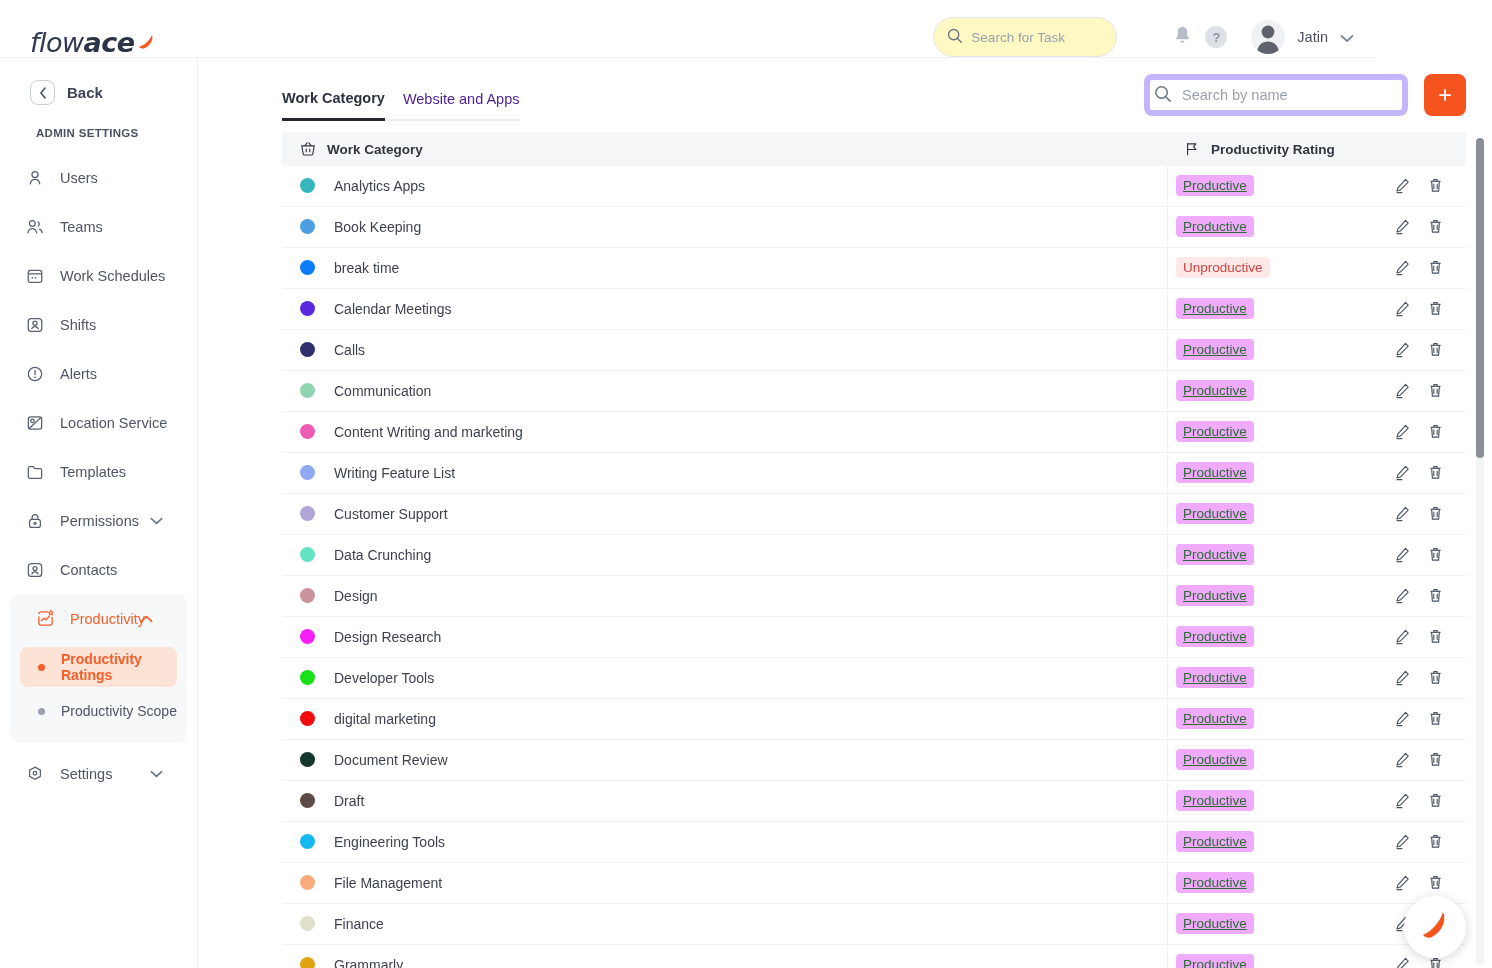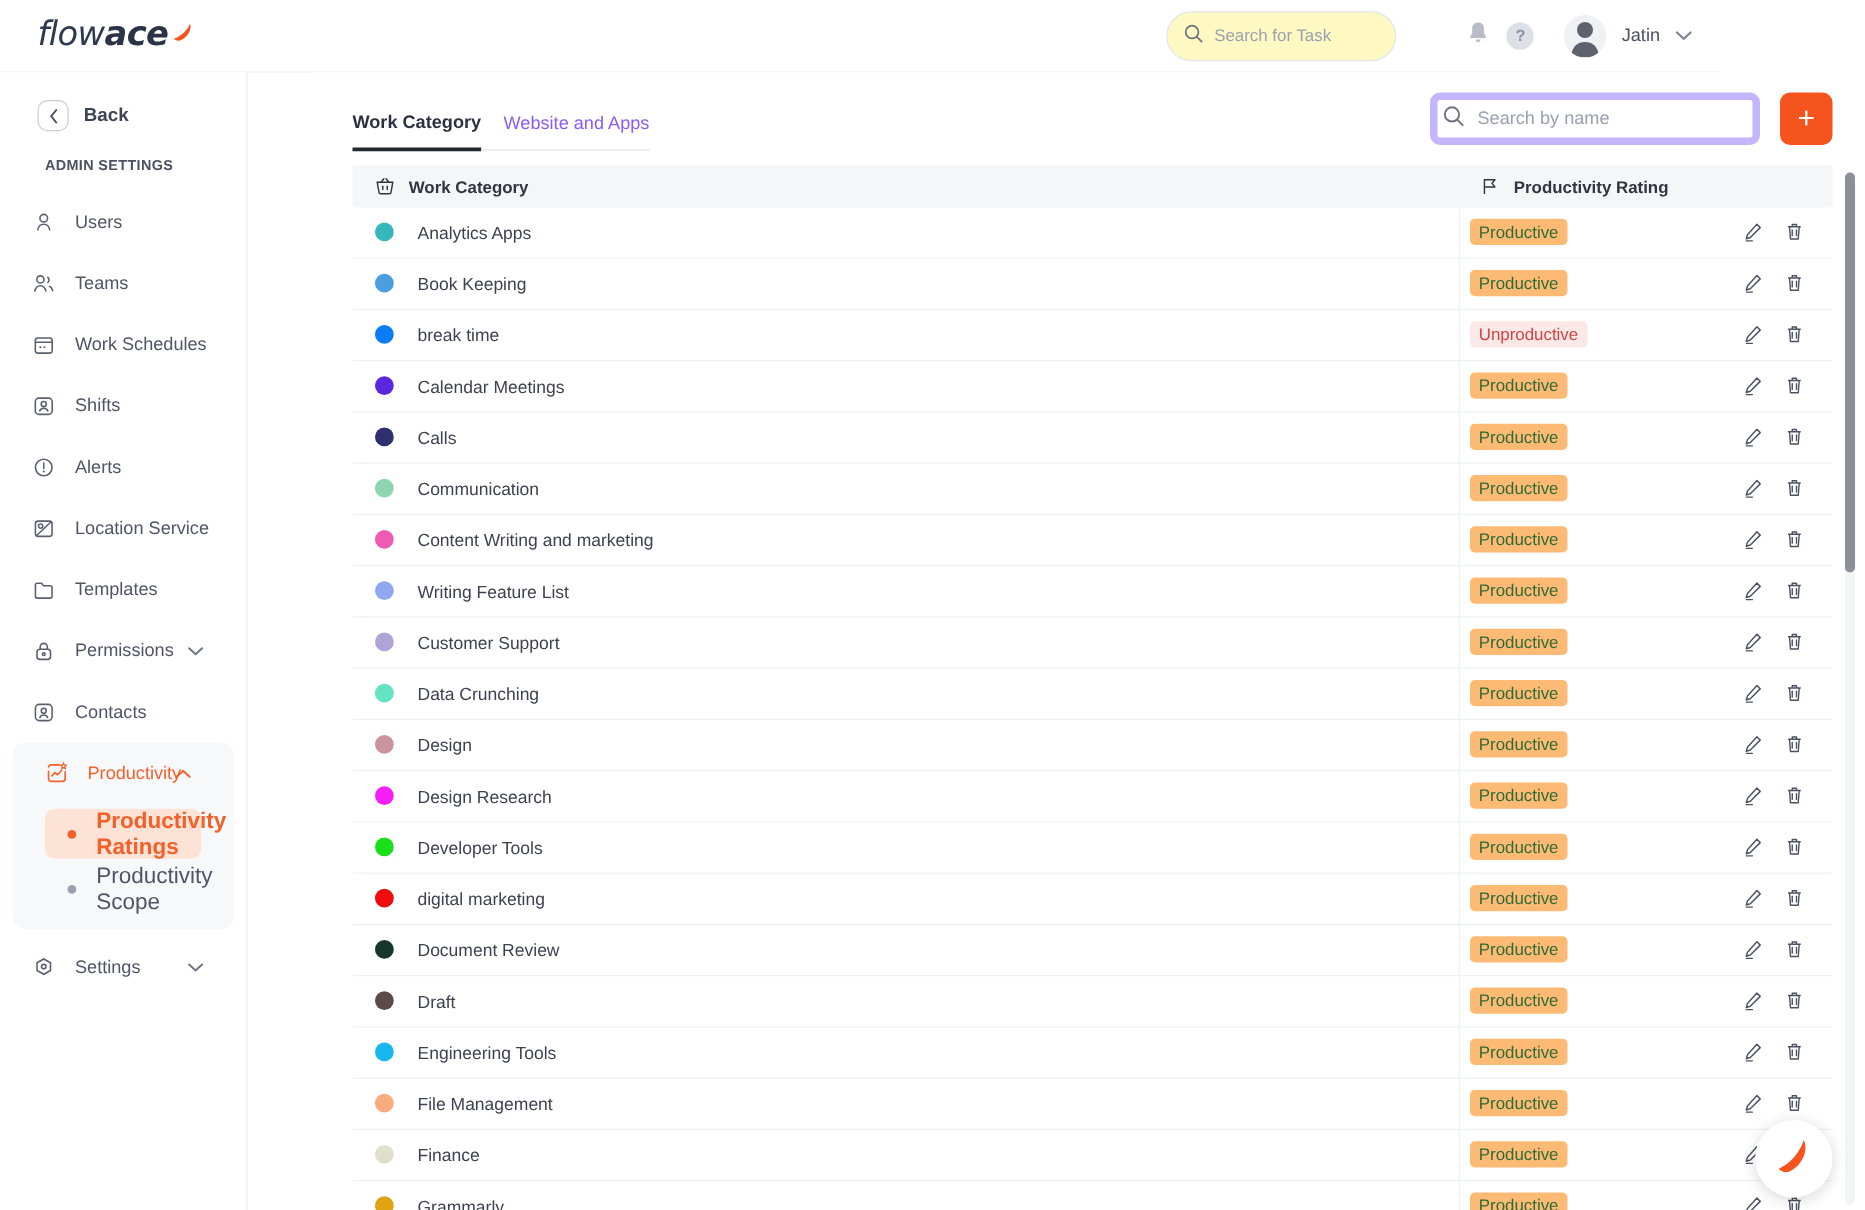--- a/index.html
+++ b/index.html
@@ -7,21 +7,21 @@
   html, body {
     width: 1492px; height: 968px;
     font-family: "Liberation Sans", "DejaVu Sans", sans-serif;
     background: #ffffff; color: #3d4250; overflow: hidden;
   }
   .app { position: relative; width: 1492px; height: 968px; }
 
   
   .topbar {
     position: absolute; top: 0; left: 0; width: 1376px; height: 58px;
-    background: #ffffff; display: flex; align-items: center;
+    background: #ffffff; display: flex; align-items: flex-end;
     border-bottom: 1px solid #eef0f3;
   }
   .logo { margin-left: 30px; font-size: 27px; line-height: 1; white-space: nowrap;
           font-family: "DejaVu Sans", sans-serif; position: relative; top: -1px; }
   .logo .flow { font-style: italic; font-weight: 300; color: #2f3a4f; letter-spacing: -.5px; }
   .logo .ace  { font-style: italic; font-weight: 700; color: #2b3446; letter-spacing: -.5px; }
   .logo .swoosh { display: inline-block; width: 20px; height: 20px; position: relative; top: 1px; margin-left: 1px;}
 
   .top-right { margin-left: auto; display: flex; align-items: center; gap: 0; padding-right: 22px; }
   .task-search {
@@ -63,33 +63,33 @@
     font-size: 14.5px; color: #4e5565; position: relative;
   }
   .nav-item .ico { width: 22px; height: 22px; display: flex; align-items: center; justify-content: center; margin-right: 14px; color: #59606f; flex: 0 0 22px;}
   .nav-item .caret { position: absolute; right: 34px; color: #6d7484; font-size: 13px; }
   .nav-group { margin: 0 10px; border-radius: 10px; }
   .nav-group.open { background: #f7f8fa; padding-bottom: 8px; }
   .nav-group.open .nav-item.parent { color: #f4602a; }
   .nav-group.open .nav-item.parent .ico { color: #f4602a; }
   .nav-group.open .nav-item.parent .caret { color: #f4602a; }
   .subitem {
-    display: flex; align-items: center; height: 40px; margin: 4px 26px; border-radius: 8px;
-    padding-left: 18px; font-size: 18px; color: #4e5565; cursor: pointer;
+    display: flex; align-items: center; height: 40px; margin: 4px 10px; border-radius: 8px;
+    padding-left: 18px; font-size: 14px; color: #4e5565; cursor: pointer;
   }
   .subitem .bullet { width: 7px; height: 7px; border-radius: 50%; background: #9aa1ae; margin-right: 16px; flex:0 0 7px;}
   .subitem.active { background: #fde2d6; color: #f4602a; font-weight: 700; }
   .subitem.active .bullet { background: #f4602a; }
 
   
   .main { position: absolute; top: 58px; left: 250px; width: 1242px; height: 910px; background: #fff; }
   .main-head { height: 74px; display: flex; align-items: center; padding: 0 0 0 32px; position: relative; }
   .tabs { display: flex; align-items: flex-end; gap: 0; height: 52px; }
   .tab {
-    font-size: 14.5px; color: #8b5cf6; padding: 0 0 12px 0; cursor: pointer;
+    font-size: 14.5px; color: #4c1d95; padding: 0 0 12px 0; cursor: pointer;
     border-bottom: 2px solid #eceef1; margin-right: 0;
   }
   .tab.active { color: #2b3140; font-weight: 700; border-bottom: 3px solid #23272f; }
   .tab + .tab { padding-left: 18px; }
 
   .head-right { margin-left: auto; display: flex; align-items: center; padding-right: 26px; gap: 16px; }
   .name-search {
     width: 264px; height: 42px; border: 6px solid #c4b5fd; border-radius: 8px;
     display: flex; align-items: center; padding: 0 3px; background:#fff;
   }
@@ -114,21 +114,21 @@
   .col-cat { width: 886px; padding-left: 18px; }
   .col-rate { flex: 1; padding-left: 16px; }
 
   .tbody { height: 802px; overflow: hidden; position: relative; }
   .row { display: flex; height: 41px; align-items: flex-end; border-bottom: 1px solid #f0f1f3; }
   .cell-cat { width: 886px; padding-left: 18px; display: flex; align-items: center; border-right: 1px solid #f0f1f3; height: 41px;}
   .dot { width: 15px; height: 15px; border-radius: 50%; margin-right: 19px; flex: 0 0 15px; }
   .cat-name { font-size: 14px; color: #3d4250; }
   .cell-rate { flex: 1; display: flex; align-items: center; padding-left: 8px; height: 41px; }
   .badge { font-size: 13.5px; padding: 3px 7px; border-radius: 4px; }
-  .badge.productive { background: #fdba74; color: #2e6b35; }
+  .badge.productive { background: #f0abfc; color: #2e6b35; text-decoration: underline; }
   .badge.unproductive { background: #fde8e8; color: #d14343; }
   .row-actions { margin-left: auto; display: flex; align-items: center; gap: 16px; padding-right: 22px; }
   .act { cursor: pointer; color: #4b5261; display: flex; align-items: center; }
 
   
   .scrollbar {
     position: absolute; top: 6px; right: -18px; width: 8px; height: 826px;
     background: #f3f4f6; border-radius: 4px;
   }
   .scroll-thumb { position: absolute; top: 0; left: 0; width: 8px; height: 320px; background: #8a8f98; border-radius: 4px; }

